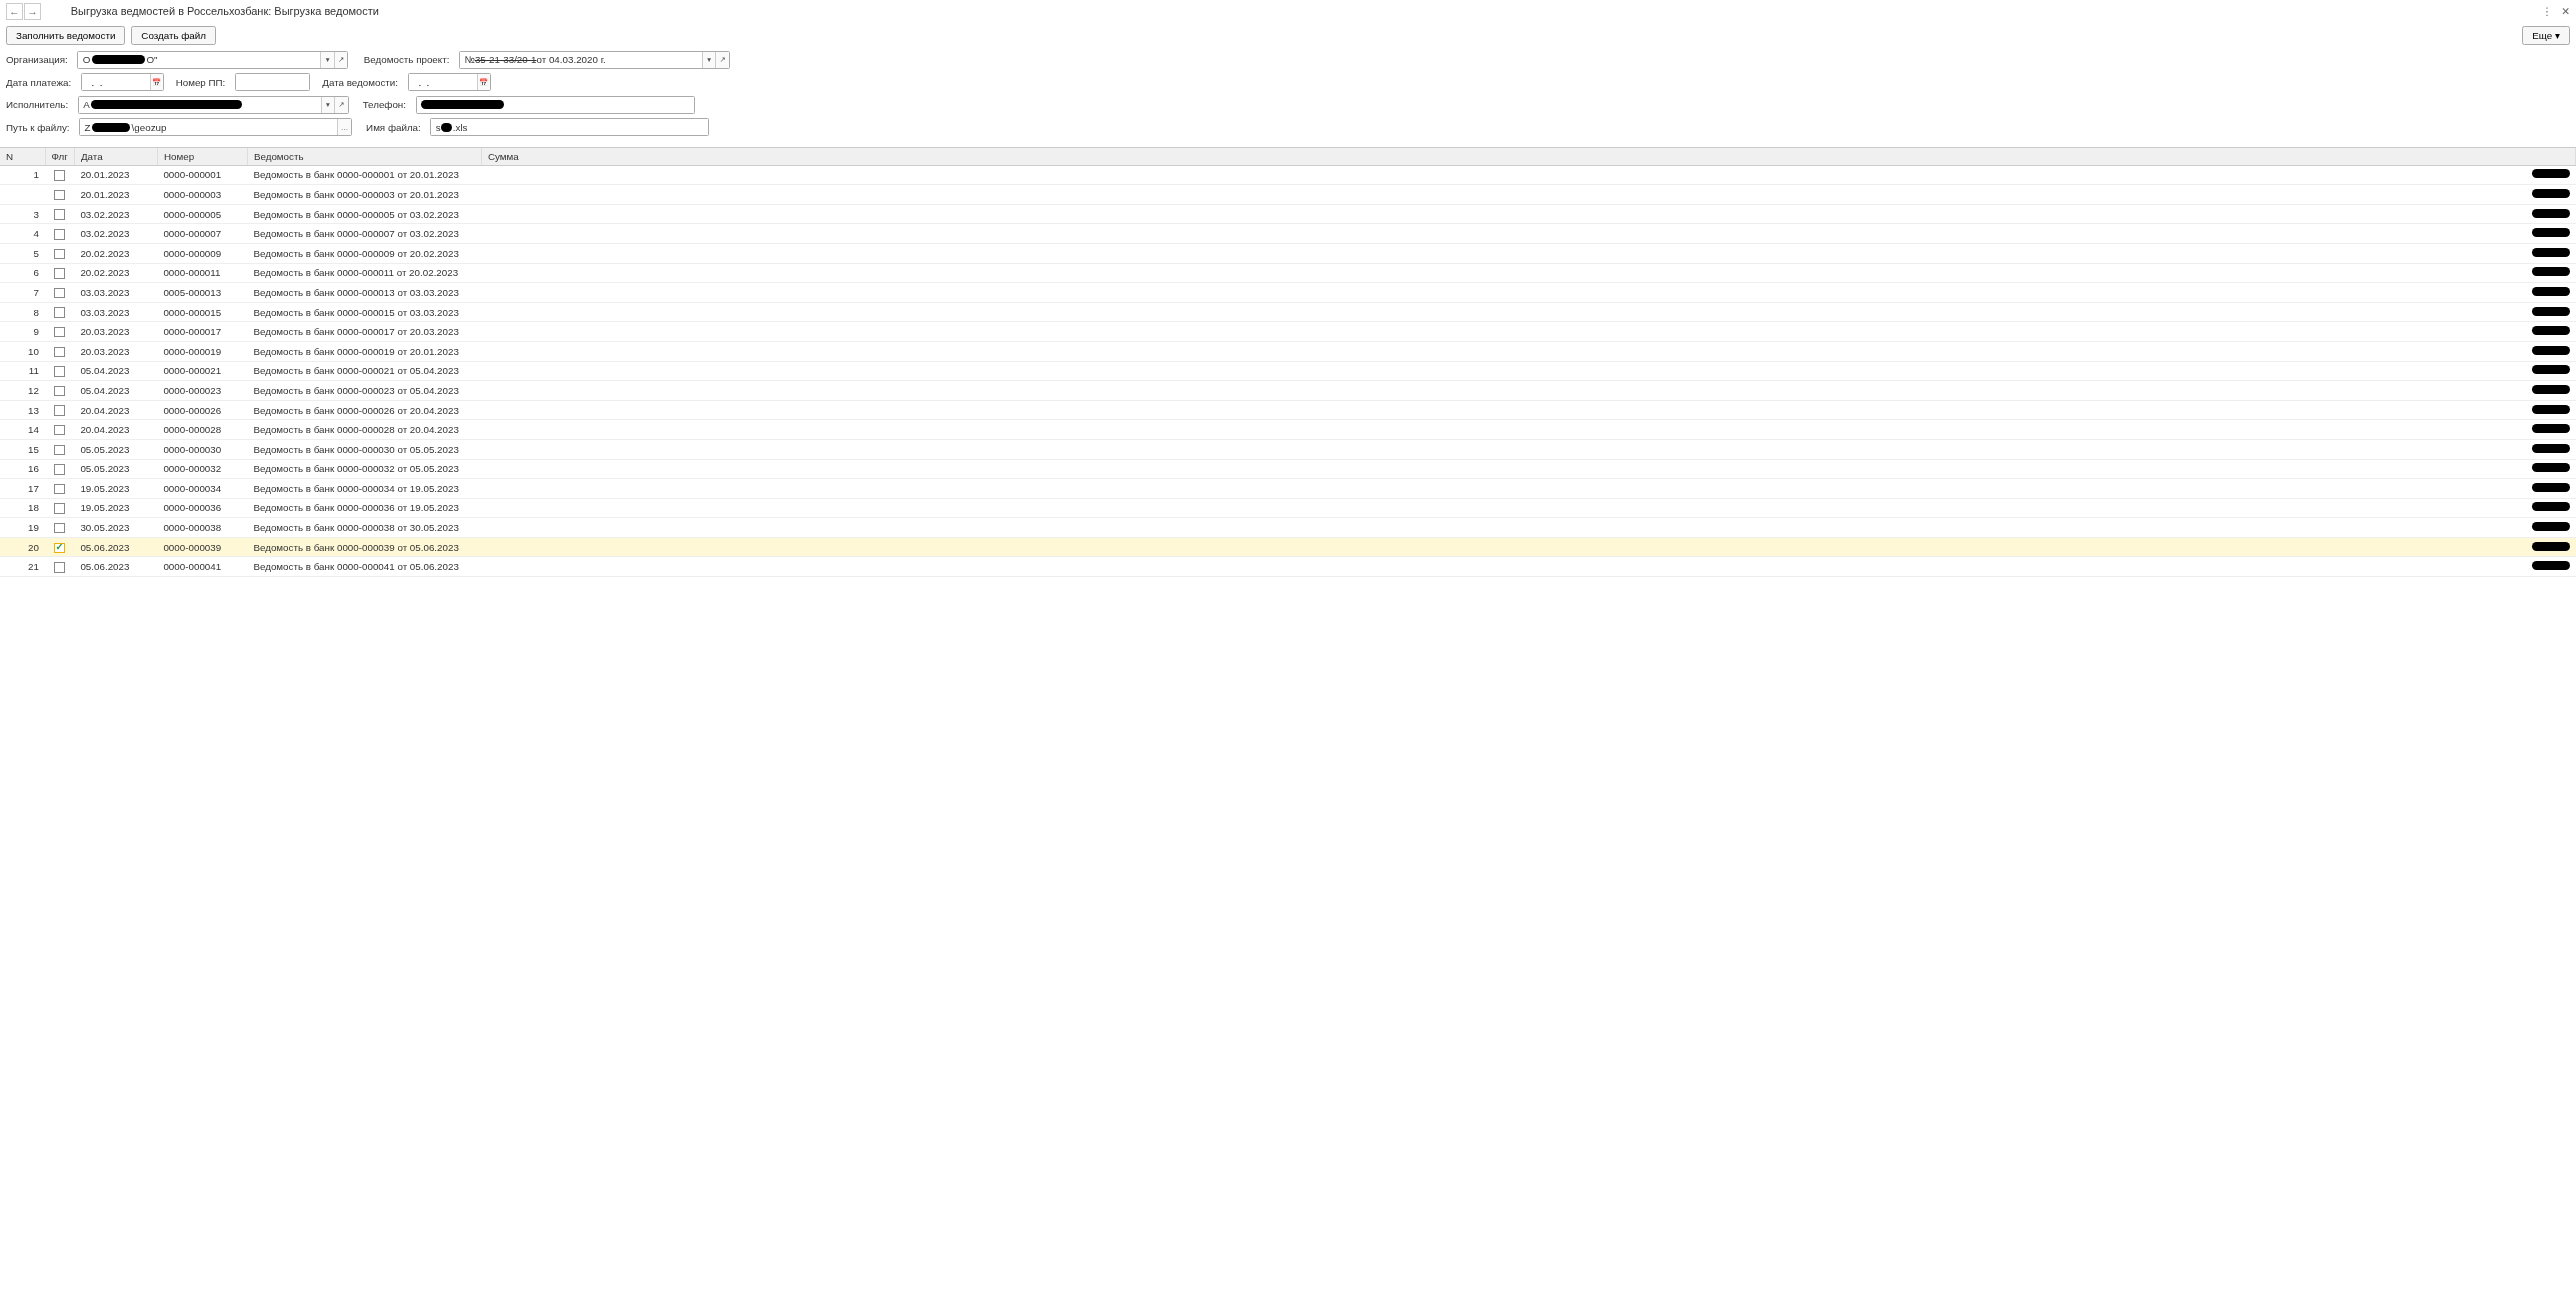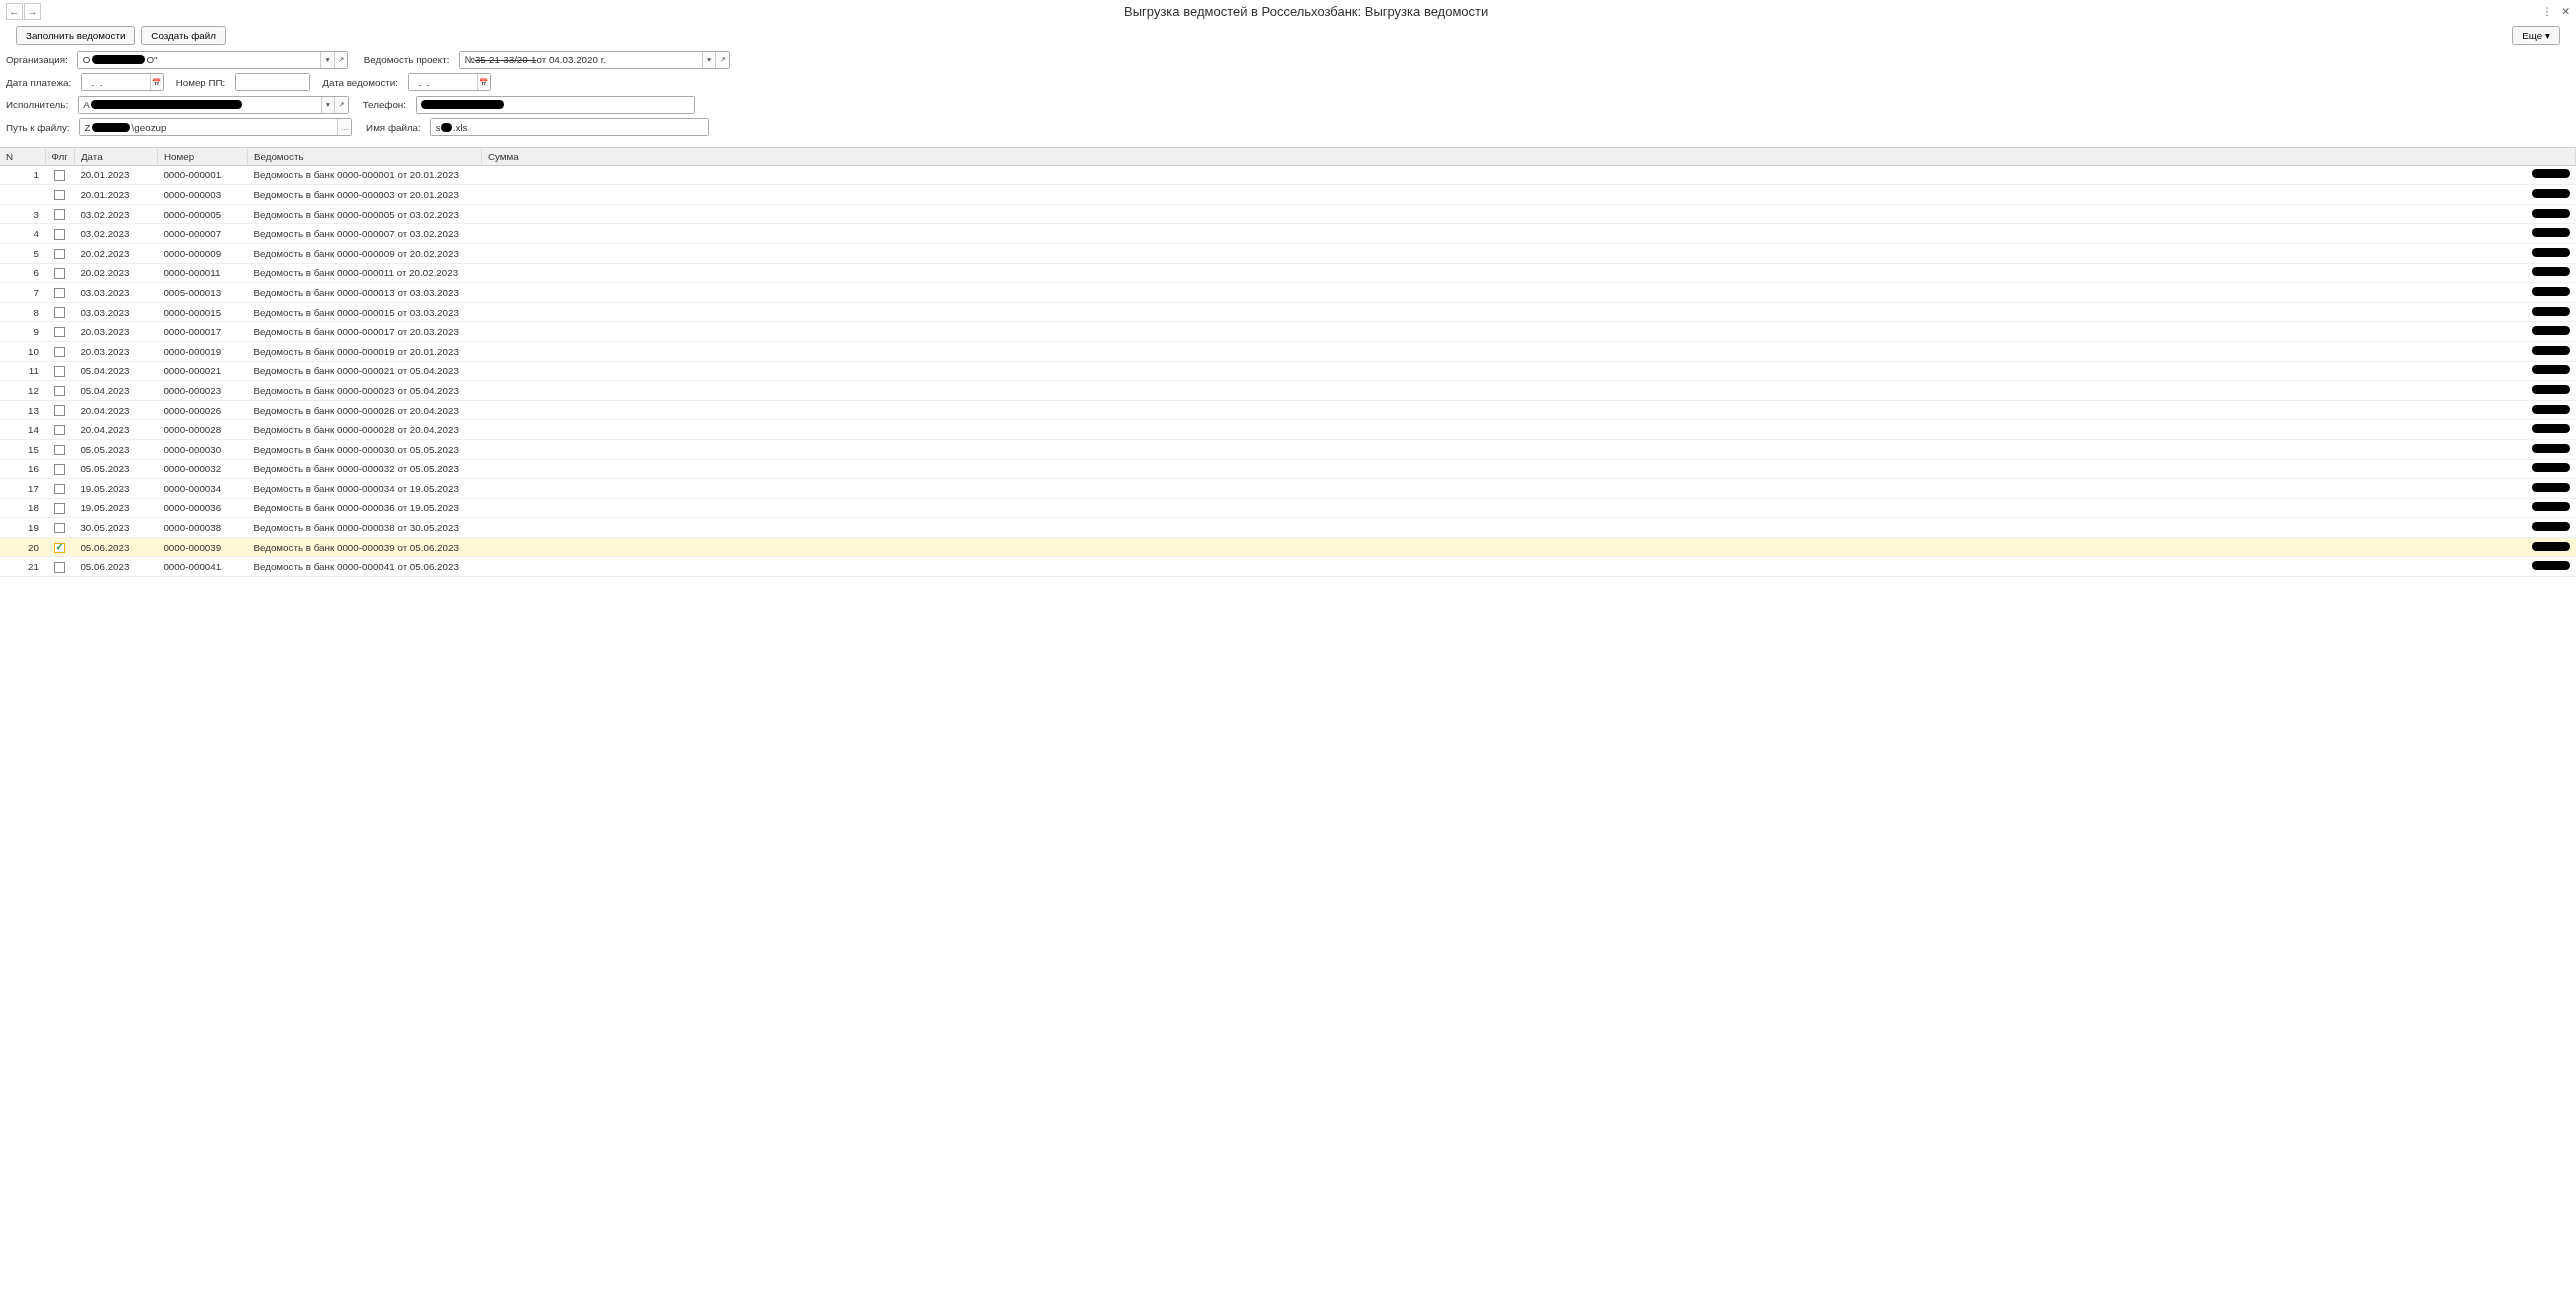--- a/index.html
+++ b/index.html
@@ -17,27 +17,27 @@
 .nav-arrows { display: flex; gap: 1.5px; margin-right: 30px; }
 .nav-btn {
   width: 16.6px; height: 16.6px;
   border: 0.8px solid #ccc;
   background: #fff;
   display: flex; align-items: center; justify-content: center;
   cursor: pointer;
   font-size: 10.5px;
   color: #666;
 }
-.window-title { font-size: 13px; flex: 1; text-align: center; }
+.window-title { font-size: 11px; flex: 1; }
 .window-ctrls { display: flex; gap: 9px; align-items: center; color: #666; }
 .window-ctrl { cursor: pointer; font-size: 10.5px; }
 
 .toolbar {
   display: flex;
-  padding: 3px 16px;
+  padding: 3px 6px;
   gap: 6px;
 }
 .btn {
   border: 0.8px solid #aaa;
   background: #f7f7f7;
   padding: 3px 9px;
   cursor: pointer;
   border-radius: 2.3px;
   font-size: 9.8px;
 }

